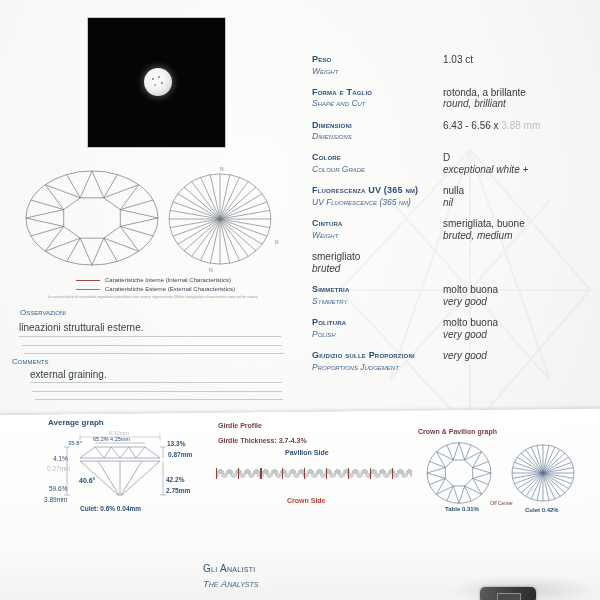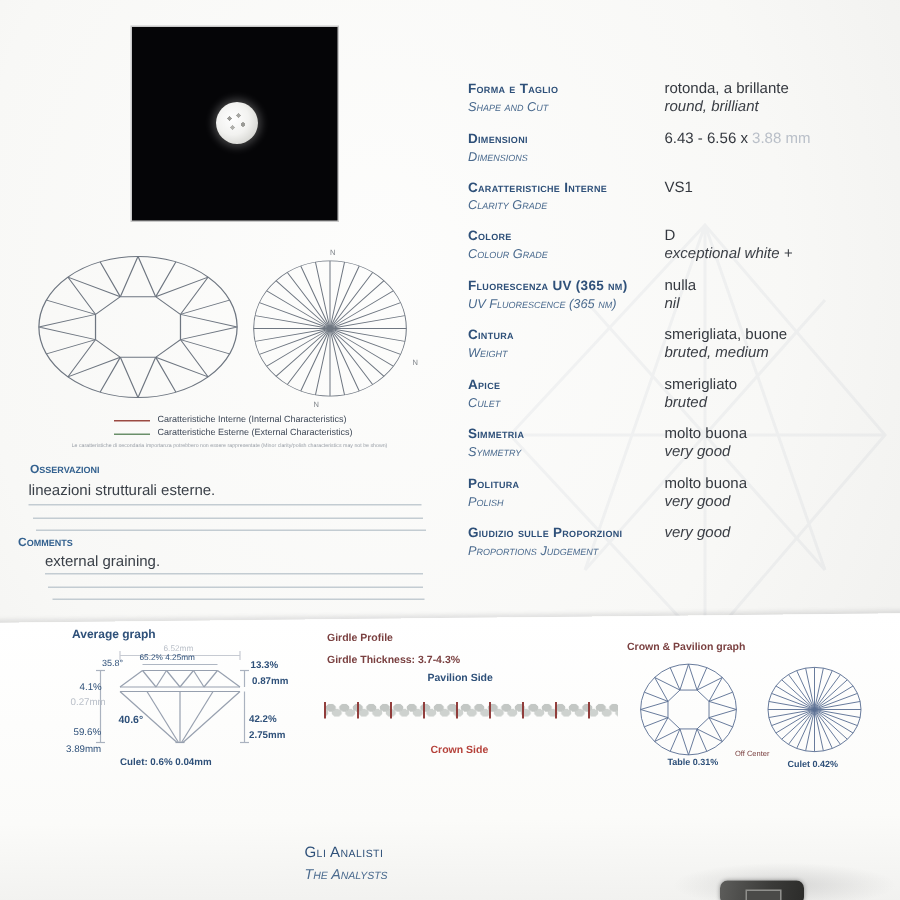--- a/index.html
+++ b/index.html
@@ -36,21 +36,21 @@
   .val-it{color:#34383f;font-size:10px;line-height:11.5px;}
   .val-en{font-style:italic;color:#3a3e45;font-size:10px;line-height:11.5px;}
   .fadedv{color:#b9bfc8;}
   
   .leg-line{position:absolute;width:24px;height:0;border-top:1.4px solid;}
   .leg-txt{position:absolute;font-size:6px;color:#3d4756;white-space:nowrap;}
   .fineprint{position:absolute;left:33px;top:295px;width:240px;font-size:3.5px;color:#9aa0a8;text-align:center;white-space:nowrap;}
   .nmark{position:absolute;font-size:5px;color:#7d8288;}
   
   .uline{position:absolute;height:0;border-top:1px solid #c3ccd2;}
-  .obs-title{font-variant:small-caps;color:#33618f;font-size:8px;font-weight:700;}
+  .obs-title{font-variant:small-caps;color:#33618f;font-size:8px;font-weight:400;}
   .obs-text{color:#3a4048;font-size:10px;}
   
   .lower-sheet{position:absolute;left:-6px;top:412px;width:612px;height:192px;
     background:linear-gradient(#ffffff 0%, #fbfbf9 70%, #f1f1ef 100%);
     transform:rotate(-0.6deg);
     box-shadow:0 -2px 3px rgba(110,110,115,0.18);}
   .smudge{position:absolute;left:448px;top:575px;width:150px;height:30px;border-radius:50%;
     background:radial-gradient(ellipse, rgba(140,140,142,0.28), rgba(140,140,142,0) 70%);}
   .stamp{position:absolute;left:480px;top:587px;width:56px;height:16px;border-radius:5px;
     background:linear-gradient(100deg,#5d5d5b,#3a3a38 60%,#2c2c2a);box-shadow:0 0 3px rgba(0,0,0,0.4);}
@@ -135,48 +135,48 @@
 <div class="m obs-title" style="left:12px;top:358px">Comments</div>
 <div class="m obs-text" style="left:30px;top:370px">external graining.</div>
 <div class="uline" style="left:30px;top:382px;width:252px"></div>
 <div class="uline" style="left:32px;top:391px;width:250px"></div>
 <div class="uline" style="left:35px;top:399px;width:248px"></div>
 
 
 <div class="props">
   <div class="prow">
     <div class="plabs">
+        <div class="lab-it">Peso</div>
+        <div class="lab-en">Weight</div>
+      </div>
+    <div class="pvals">
+        <div class="val-it">1.03 ct</div>
+      </div>
+  </div>
+  <div class="prow">
+    <div class="plabs">
         <div class="lab-it">Forma e Taglio</div>
         <div class="lab-en">Shape and Cut</div>
       </div>
     <div class="pvals">
         <div class="val-it">rotonda, a brillante</div>
         <div class="val-en">round, brilliant</div>
       </div>
   </div>
   <div class="prow">
     <div class="plabs">
         <div class="lab-it">Dimensioni</div>
         <div class="lab-en">Dimensions</div>
       </div>
     <div class="pvals">
         <div class="val-it"><span>6.43 - 6.56 x</span> <span class="fadedv">3.88 mm</span></div>
       </div>
   </div>
   <div class="prow">
     <div class="plabs">
-        <div class="lab-it">Caratteristiche Interne</div>
-        <div class="lab-en">Clarity Grade</div>
-      </div>
-    <div class="pvals">
-        <div class="val-it">VS1</div>
-      </div>
-  </div>
-  <div class="prow">
-    <div class="plabs">
         <div class="lab-it">Colore</div>
         <div class="lab-en">Colour Grade</div>
       </div>
     <div class="pvals">
         <div class="val-it">D</div>
         <div class="val-en">exceptional white +</div>
       </div>
   </div>
   <div class="prow">
     <div class="plabs">
@@ -192,24 +192,20 @@
     <div class="plabs">
         <div class="lab-it">Cintura</div>
         <div class="lab-en">Weight</div>
       </div>
     <div class="pvals">
         <div class="val-it">smerigliata, buone</div>
         <div class="val-en">bruted, medium</div>
       </div>
   </div>
   <div class="prow">
-    <div class="plabs">
-        <div class="lab-it">Apice</div>
-        <div class="lab-en">Culet</div>
-      </div>
     <div class="pvals">
         <div class="val-it">smerigliato</div>
         <div class="val-en">bruted</div>
       </div>
   </div>
   <div class="prow">
     <div class="plabs">
         <div class="lab-it">Simmetria</div>
         <div class="lab-en">Symmetry</div>
       </div>

